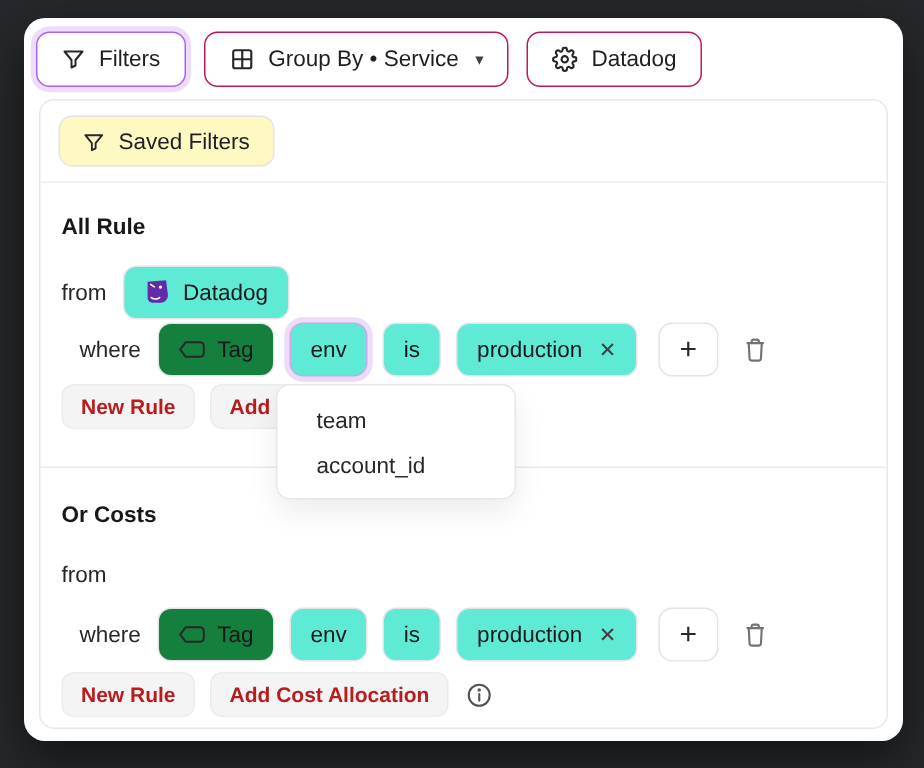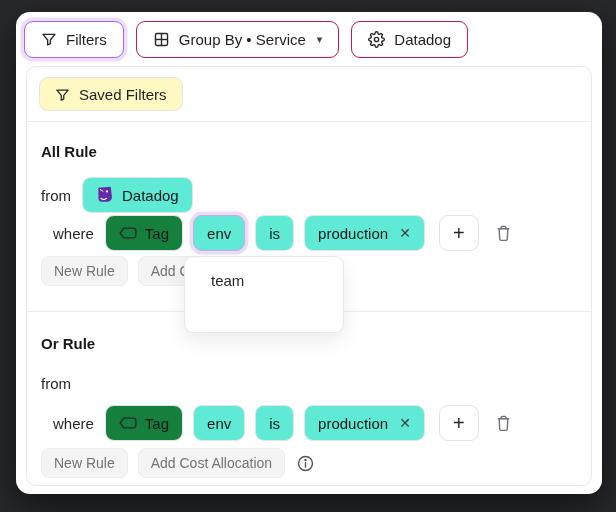--- a/index.html
+++ b/index.html
@@ -63,21 +63,21 @@
     display:inline-flex; align-items:center; justify-content:center;
     width:40px; height:36px; margin-left:14px;
     background:#fff; border:1px solid #e4e4e7; border-radius:9px;
     font-size:20px; color:#27272a; cursor:pointer;
   }
   .icon-btn { display:inline-flex; align-items:center; margin-left:15px; cursor:pointer; background:none; border:none; }
   .pill {
     display:inline-flex; align-items:center;
     height:30px; padding:0 12px;
     background:#f4f4f5; border:1px solid #ececf0; border-radius:8px;
-    font-size:14px; color:#737373; cursor:pointer; white-space:nowrap;
+    font-size:14px; color:#b91c1c; cursor:pointer; white-space:nowrap;font-weight:bold;
   }
   .pill + .pill { margin-left:10px; }
   .info { margin-left:11px; display:inline-flex; cursor:pointer; }
   
   .dropdown {
     position:absolute; left:157px; top:189px; width:160px; height:77px;
     background:#fff; border:1px solid #e7e7ea; border-radius:9px;
     box-shadow:0 8px 20px rgba(0,0,0,0.08);
     z-index:30; padding-top:9px;
   }
@@ -192,25 +192,26 @@
         <svg width="19" height="19" viewBox="0 0 24 24" fill="none" stroke="#52525b" stroke-width="1.8">
             <circle cx="12" cy="12" r="8.8"></circle>
             <line x1="12" y1="11" x2="12" y2="16.5" stroke-linecap="round"></line>
             <circle cx="12" cy="7.6" r="0.6" fill="#52525b"></circle>
           </svg>
       </span>
     </div>
 
     <div class="dropdown">
       <div class="item">team</div>
+      <div class="item">account_id</div>
     </div>
 
     <div class="divider" style="top:244px;"></div>
 
-    <div class="section-title" style="top:268px;">Or Rule</div>
+    <div class="section-title" style="top:268px;">Or Costs</div>
 
     <div class="row" style="left:14px; top:298px; height:36px;">
       <span class="lbl">from</span>
     </div>
 
     <div class="row" style="left:26px; top:338px; height:36px;">
       <span class="lbl">where</span>
       <button class="chip gray" style="margin-right:10px;">
         <span>
           <svg width="18" height="14" viewBox="0 0 24 18" fill="none" stroke="#27272a" stroke-width="1.8" stroke-linejoin="round">

